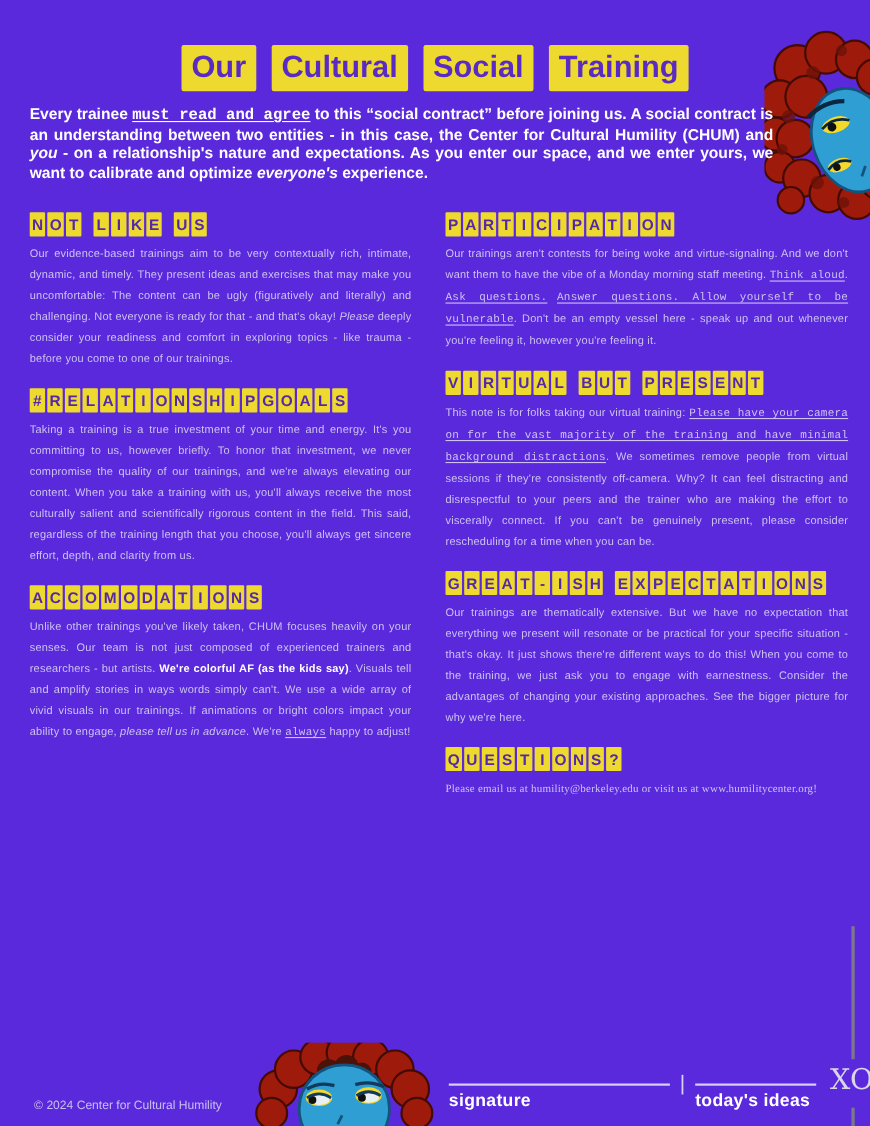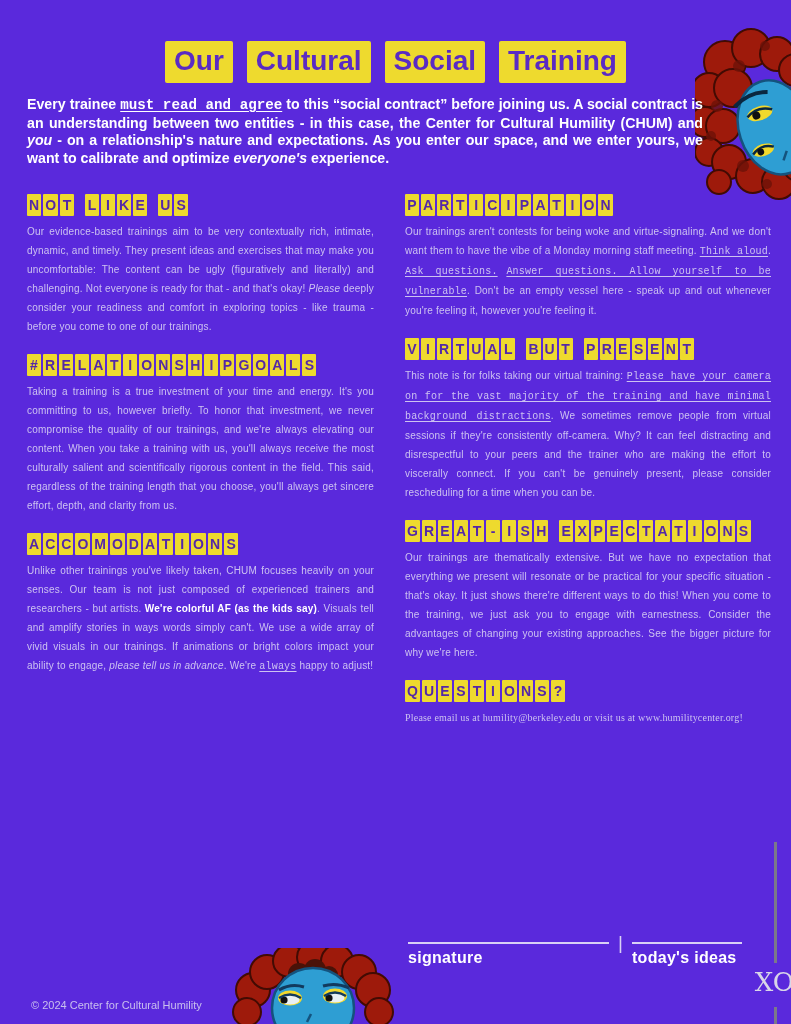--- a/index.html
+++ b/index.html
@@ -36,21 +36,21 @@
   .word-gap{display:inline-block;width:9px;}
   .body-text{
     margin:0;font-size:10px;line-height:19px;letter-spacing:.2px;
     color:#cdc2f1;text-align:justify;
   }
   .body-text.no-justify{text-align:left;font-family:Liberation Serif, serif;}
   .u{text-decoration:underline;text-underline-offset:2px;font-family:Liberation Mono, monospace;}
   .i{font-style:italic;}
   .b{color:#ffffff;font-weight:bold;}
   
-  .signature-row{position:absolute;top:929px;left:408px;display:flex;align-items:flex-start;}
+  .signature-row{position:absolute;top:972px;left:408px;display:flex;align-items:flex-start;}
   .sig-line{border-bottom:2px solid #d9d0f5;height:13px;}
   .sig-line.long{width:201px;}
   .sig-line.short{width:110px;}
   .sig-label{font-weight:bold;font-size:16px;color:#ffffff;margin-top:5px;letter-spacing:.3px;}
   .sig-sep{color:#d9d0f5;font-size:19px;line-height:1;padding:4px 9px 0 9px;}
   
   .copyright{position:absolute;left:31px;top:999px;font-size:11px;color:#c9bfee;}
   .rule-a{position:absolute;right:14px;top:842px;width:3px;height:121px;background:#7b7889;}
   .rule-b{position:absolute;right:14px;top:1007px;width:3px;height:17px;background:#7b7889;}
   .xo{position:absolute;right:-3px;top:967px;font-family:"DejaVu Serif",serif;font-size:26px;color:#d9d6e8;}

